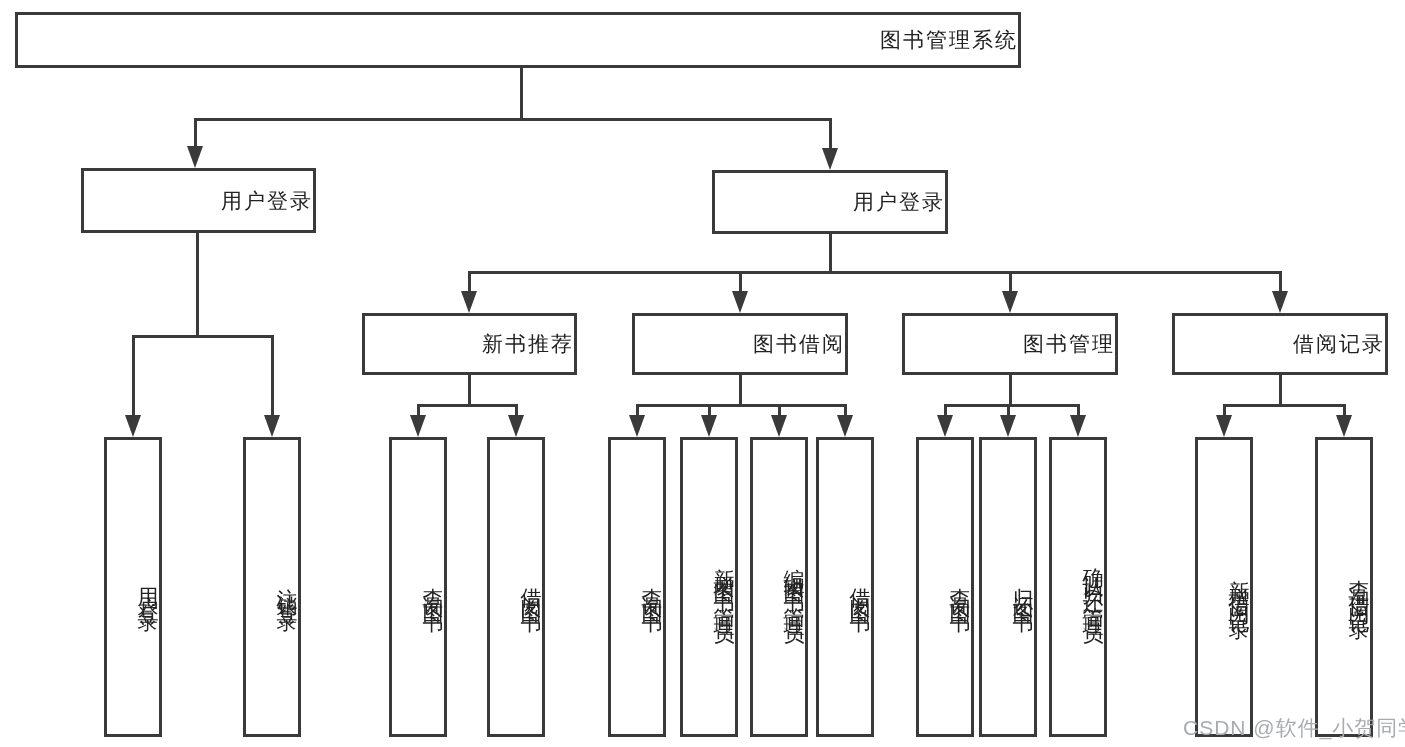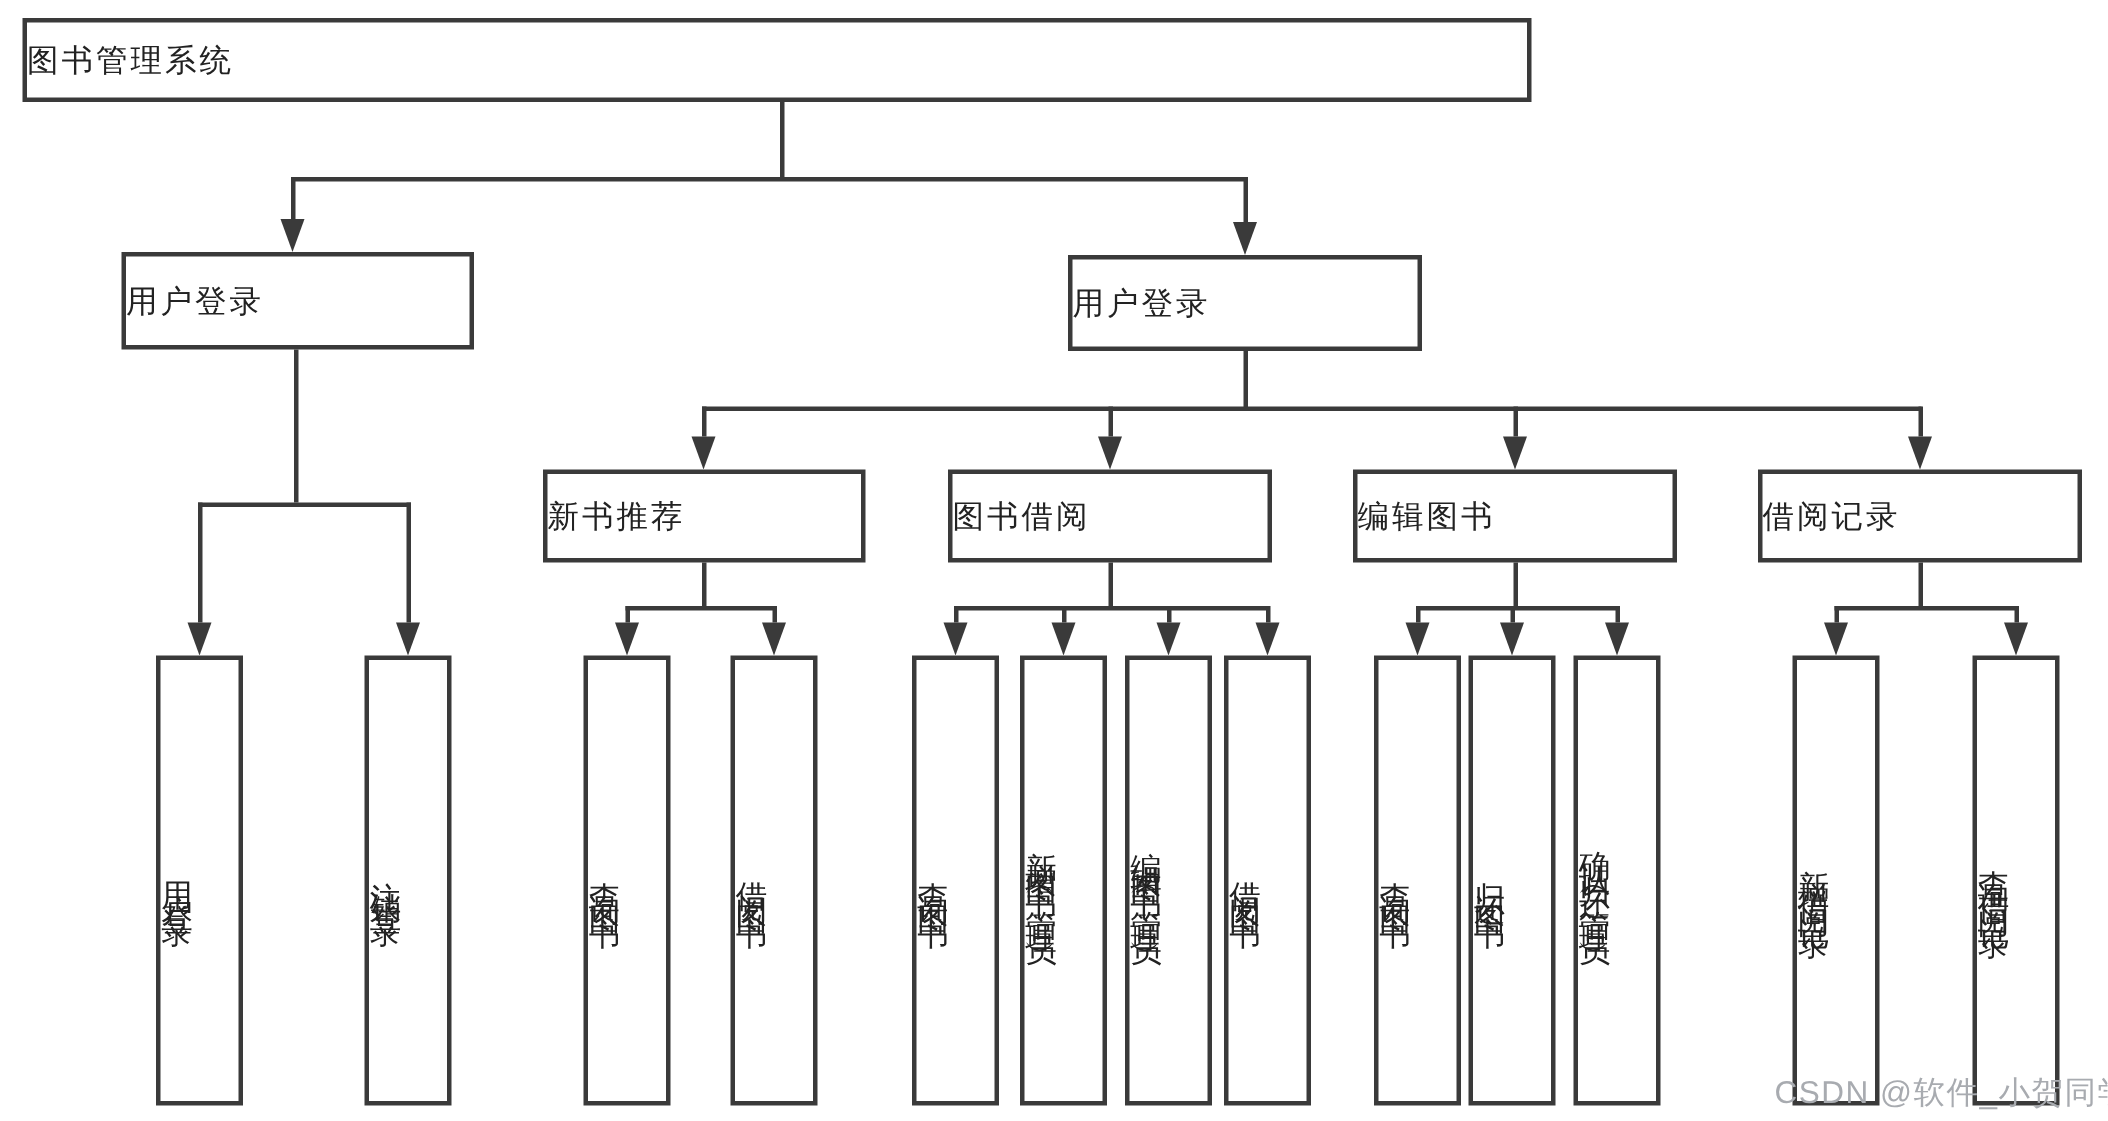--- a/index.html
+++ b/index.html
@@ -14,21 +14,21 @@
     background: #ffffff;
     overflow: hidden;
   }
   .box {
     position: absolute;
     box-sizing: border-box;
     border: 3px solid var(--line, #333333);
     background: #ffffff;
     display: flex;
     align-items: center;
-    justify-content: flex-start;
+    justify-content: flex-end;
   }
   .label {
     font-size: 21px;
     color: var(--text, #222222);
     letter-spacing: 2px;
     white-space: nowrap;
   }
   .leaf .label {
     writing-mode: vertical-rl;
     text-orientation: mixed;
@@ -101,21 +101,21 @@
   <div class="vline" style="left:1279px; top:271px; height:20px;"></div>
   <div class="arrow" style="left:1272px; top:291px;"></div>
 
   <div class="box" style="left:632px; top:313px; width:216px; height:62px;">
     <span class="label">图书借阅</span>
   </div>
   <div class="box" style="left:362px; top:313px; width:215px; height:62px;">
     <span class="label">新书推荐</span>
   </div>
   <div class="box" style="left:902px; top:313px; width:216px; height:62px;">
-    <span class="label">编辑图书</span>
+    <span class="label">图书管理</span>
   </div>
   <div class="box" style="left:1172px; top:313px; width:216px; height:62px;">
     <span class="label">借阅记录</span>
   </div>
 
   <div class="vline" style="left:468px; top:375px; height:31px;"></div>
   <div class="hline" style="left:417px; top:404px; width:101px;"></div>
   <div class="vline" style="left:417px; top:404px; height:11px;"></div>
   <div class="arrow" style="left:410px; top:415px;"></div>
   <div class="vline" style="left:515px; top:404px; height:11px;"></div>

